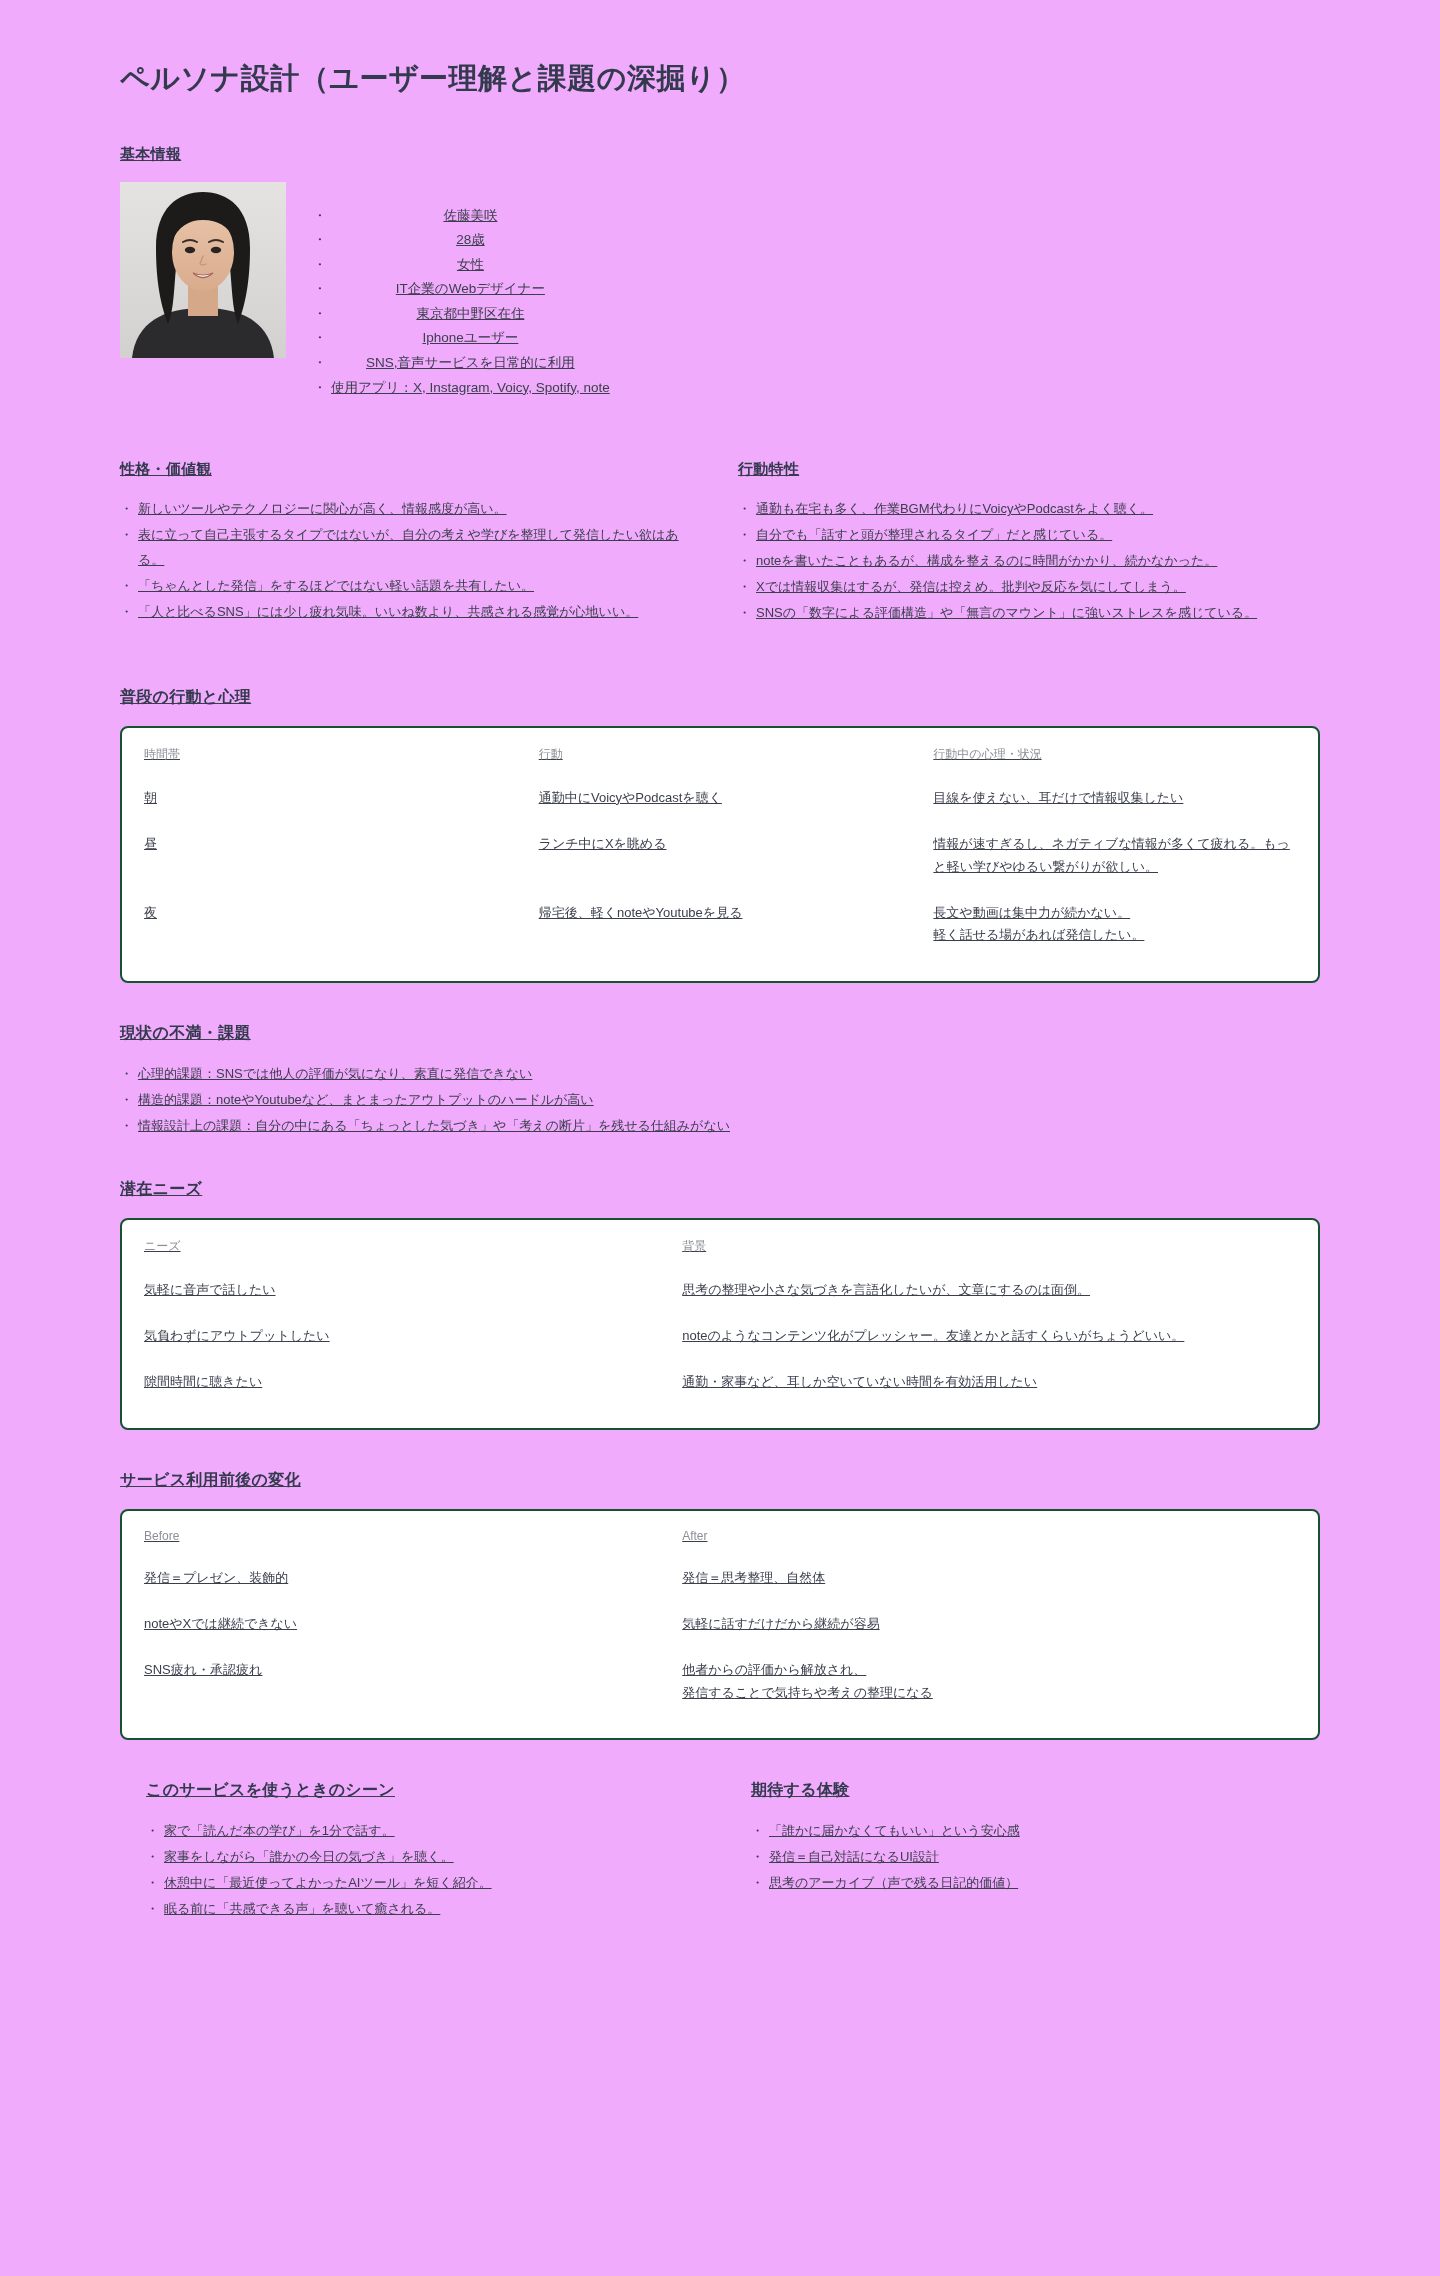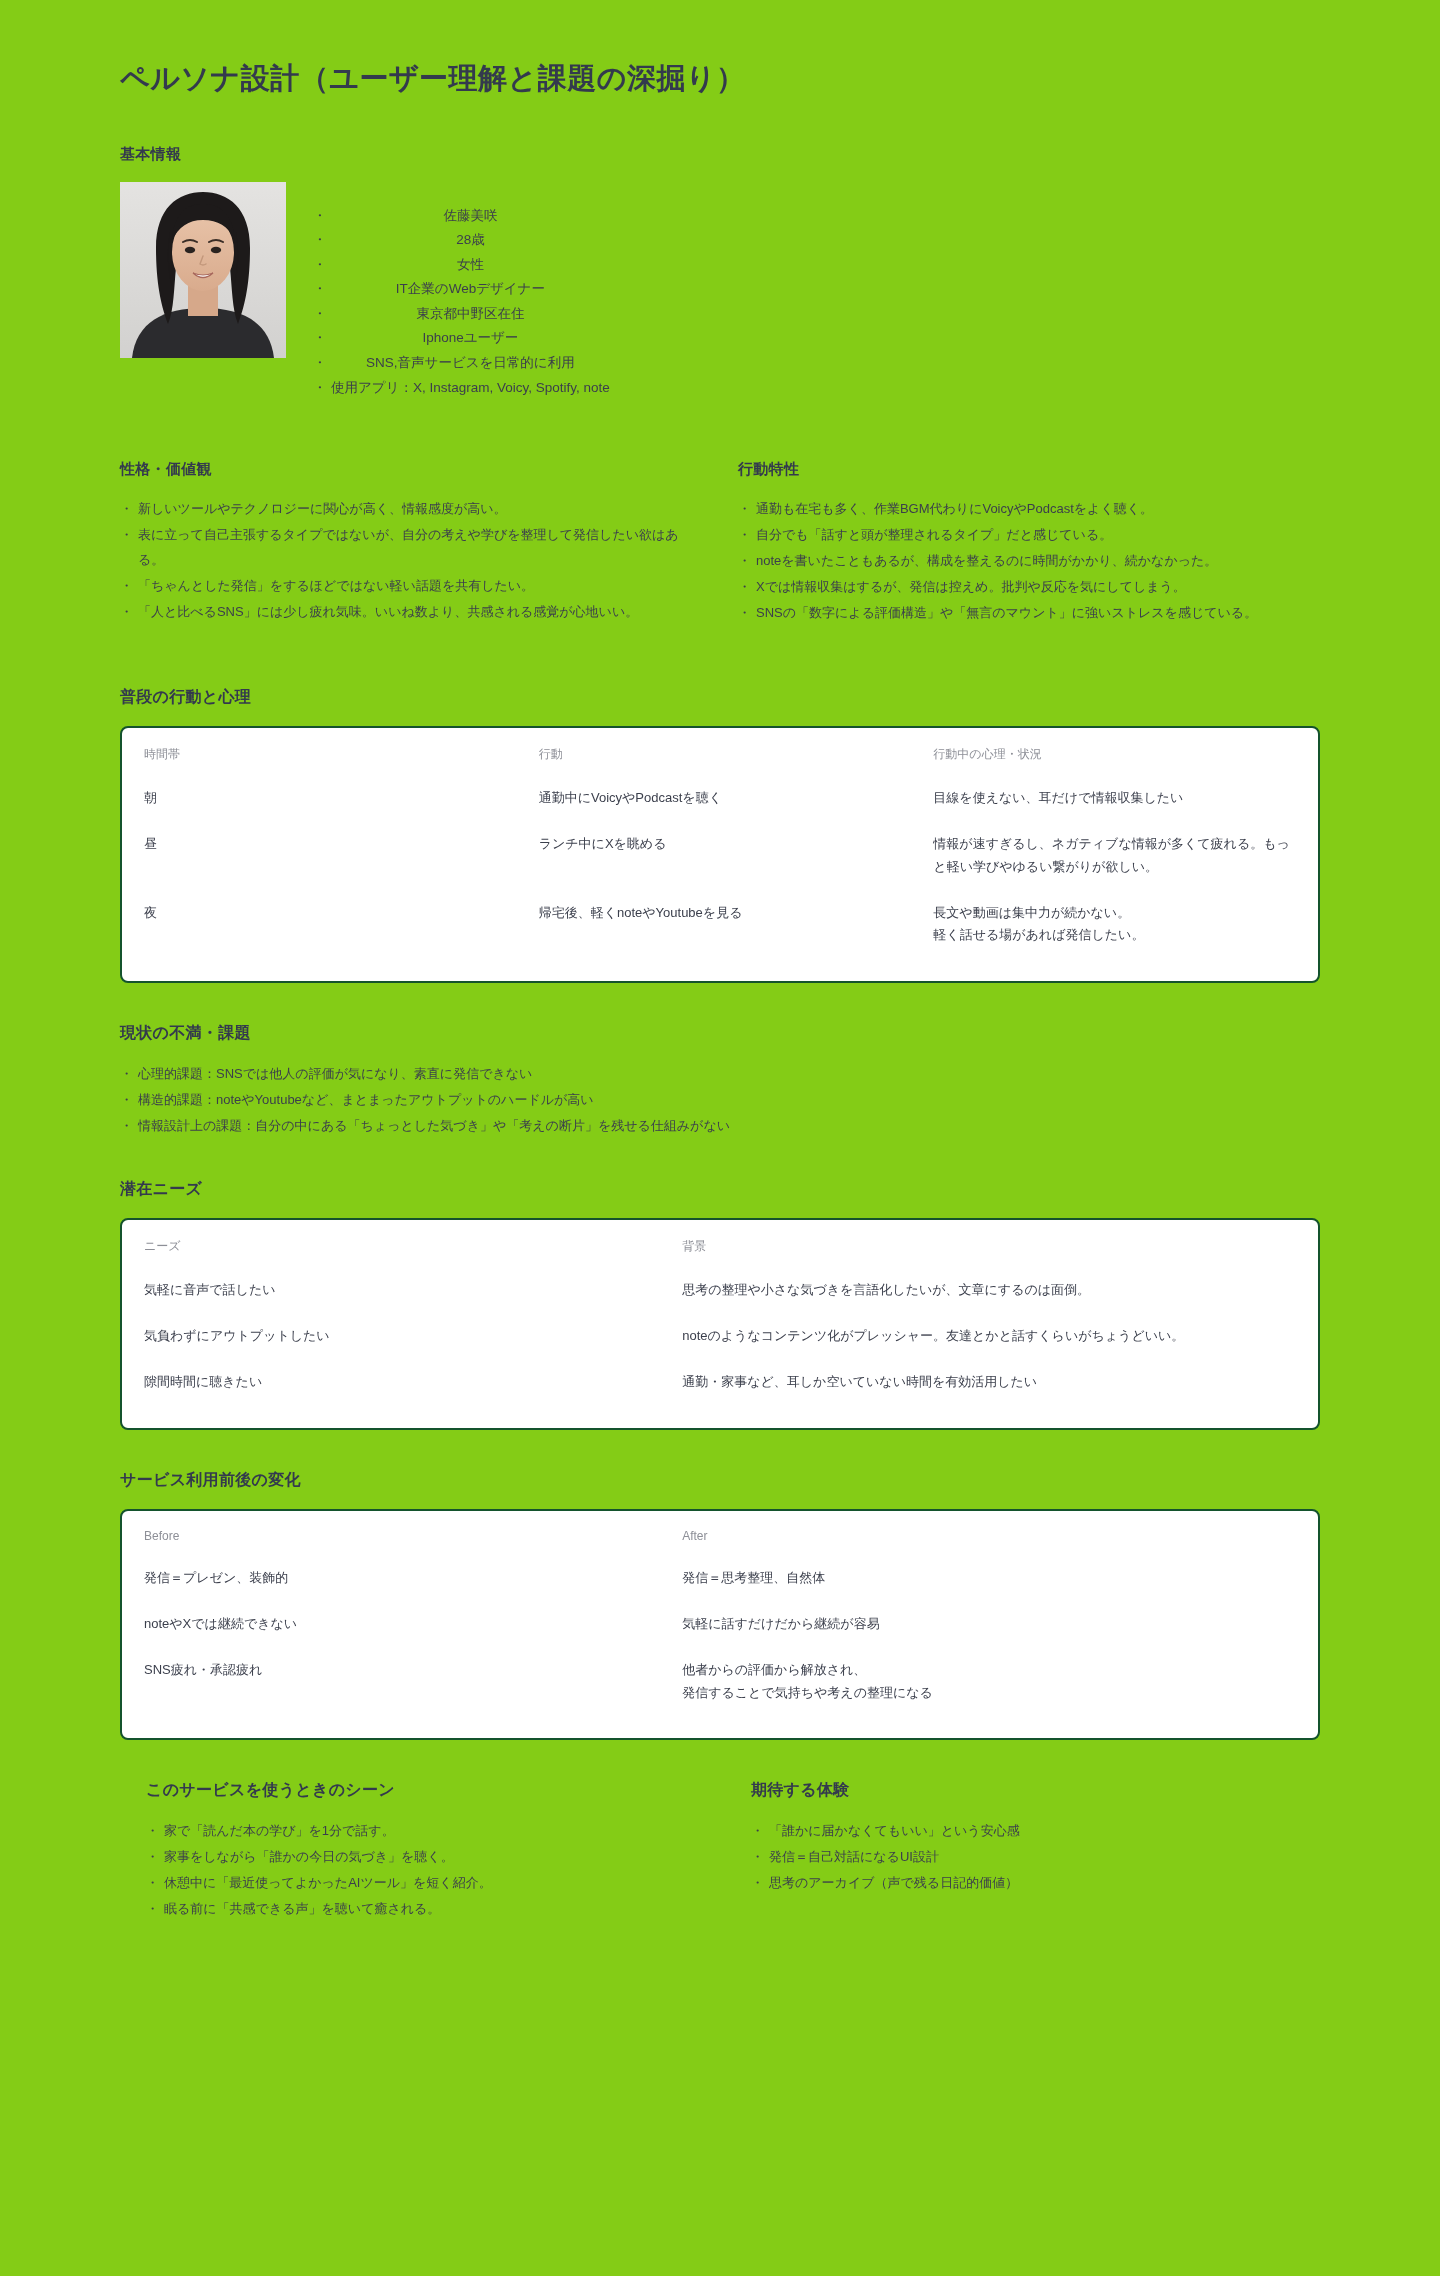--- a/index.html
+++ b/index.html
@@ -11,21 +11,21 @@
 
   body {
     font-family: "Liberation Sans", "DejaVu Sans", sans-serif;
     color: #3b3f4c;
     -webkit-font-smoothing: antialiased;
   }
 
   .page {
     width: 1440px;
     min-height: 2276px;
-    background: #84cc16;
+    background: #f0abfc;
     position: relative;
     padding: 0;
   }
 
   .content {
     padding: 58px 120px 60px 120px;
   }
 
   
   .doc-title {
@@ -43,21 +43,21 @@
     font-weight: bold;
     color: #333a4d;
     letter-spacing: 0.3px;
     margin-bottom: 18px;
   }
 
   .sec-heading.lg {
     font-size: 16px;
   }
 
-  .block { margin-bottom: 40px; }
+  .block { margin-bottom: 40px; text-decoration: underline; }
 
   
   .basic-row {
     display: flex;
     align-items: flex-start;
     gap: 30px;
   }
 
   .photo {
     width: 166px;

